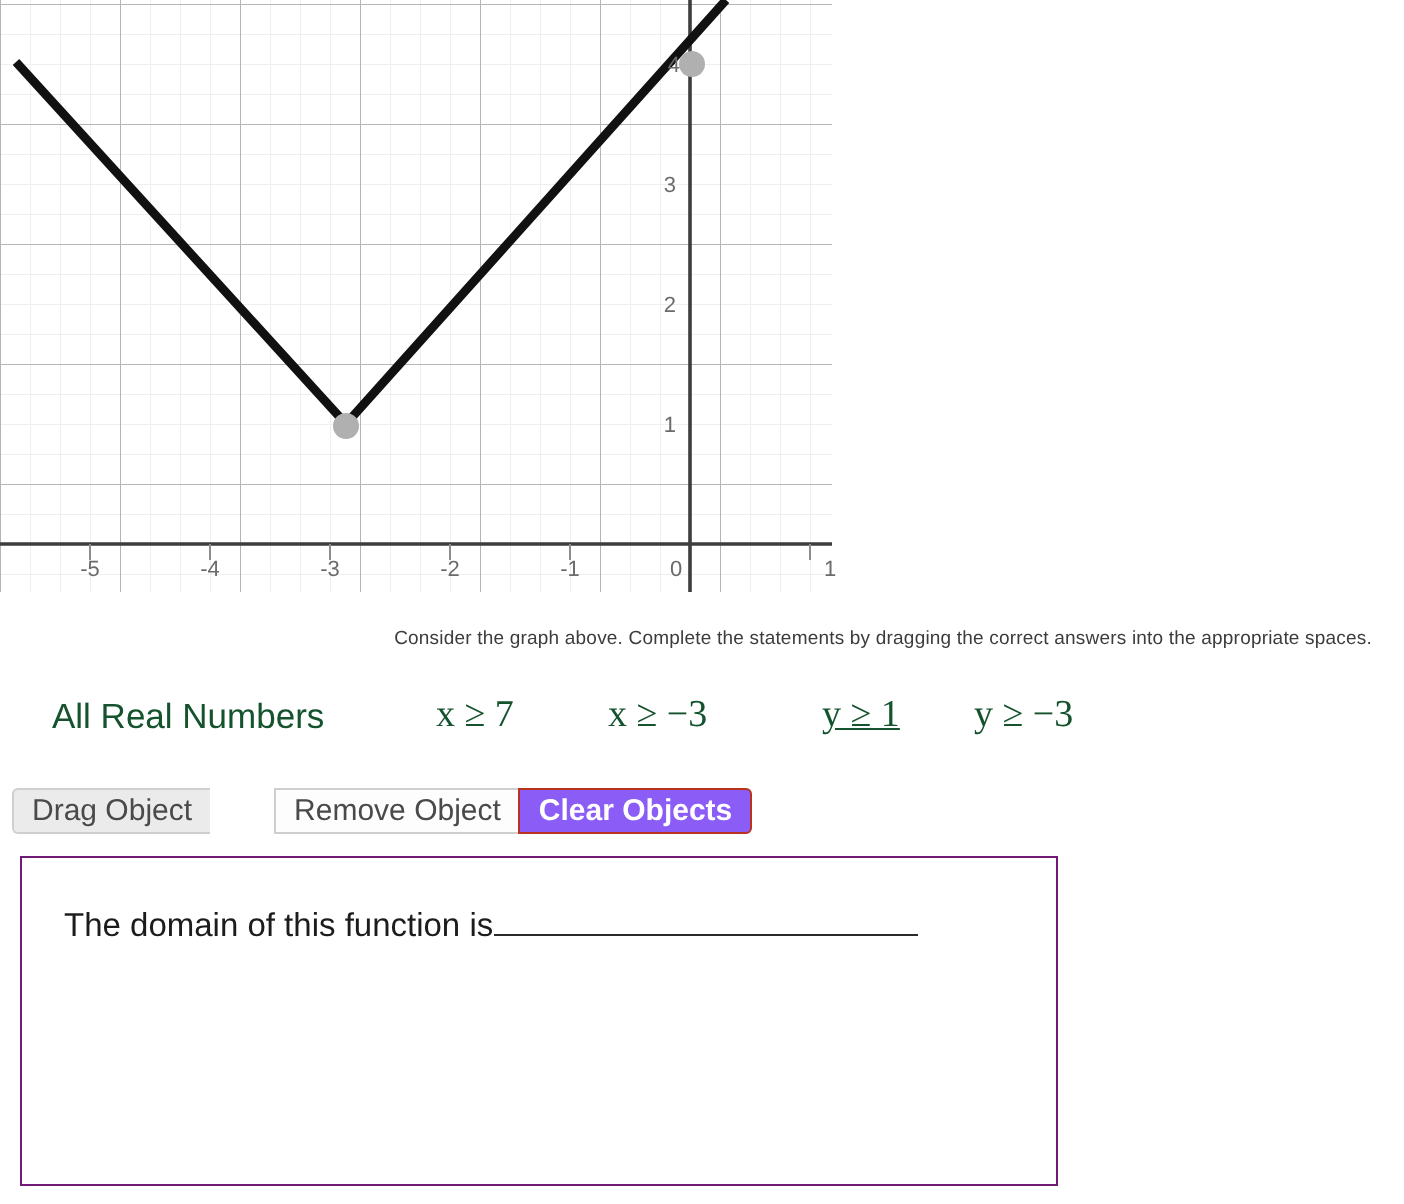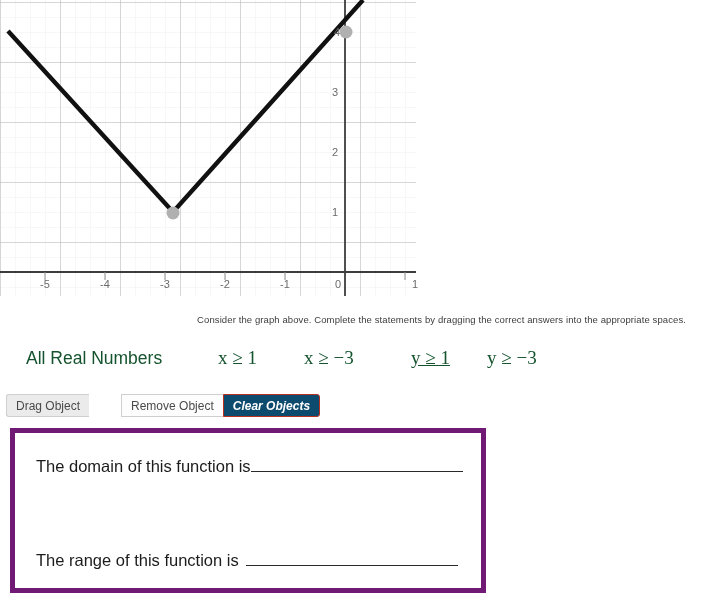--- a/index.html
+++ b/index.html
@@ -71,21 +71,21 @@
   #toolbar {
     position: absolute;
     left: 6px;
     top: 394px;
     height: 23px;
     display: flex;
     align-items: stretch;
   }
   .tool-btn {
     font-family: "Liberation Sans", sans-serif;
-    font-size: 12px;
+    font-size: 15px;
     display: flex;
     align-items: center;
     justify-content: center;
     padding: 0 9px;
     border: 1px solid #cfcfcf;
     border-right: none;
     box-sizing: border-box;
     height: 23px;
     cursor: pointer;
     user-select: none;
@@ -94,36 +94,35 @@
     background: #ebebeb;
     color: #4a4a4a;
     border-radius: 3px 0 0 3px;
   }
   .tool-btn.state-normal {
     background: #fdfdfd;
     color: #4a4a4a;
     margin-left: 32px;
   }
   .tool-btn.state-danger {
-    background: #0c4a6e;
+    background: #8b5cf6;
     color: #ffffff;
     font-weight: bold;
     border: 1px solid #b8321f;
     border-radius: 0 3px 3px 0;
-    font-style: italic;
   }
 
   
   #statement-box {
     position: absolute;
     left: 10px;
     top: 428px;
-    width: 476px;
+    width: 519px;
     height: 165px;
-    border: 5px solid #701a75;
+    border: 1px solid #701a75;
     background: #ffffff;
     box-sizing: border-box;
   }
   .statement {
     position: absolute;
     left: 21px;
     display: flex;
     align-items: baseline;
     font-family: "Liberation Sans", sans-serif;
     font-size: 16.5px;
@@ -206,34 +205,30 @@
       <text x="338" y="96" text-anchor="end">3</text>
       <text x="340" y="36" text-anchor="end">4</text>
     </g>
   </svg>
 </div>
 
 <div id="instruction">Consider the graph above. Complete the statements by dragging the correct answers into the appropriate spaces.</div>
 
 <div id="answer-bank">
   <span class="token plain" style="left:26px;">All Real Numbers</span>
-  <span class="token math" style="left:218px;">x ≥ 1</span>
+  <span class="token math" style="left:218px;">x ≥ 7</span>
   <span class="token math" style="left:304px;">x ≥ −3</span>
   <span class="token math" style="left:411px;text-decoration:underline;">y ≥ 1</span>
   <span class="token math" style="left:487px;">y ≥ −3</span>
 </div>
 
 <div id="toolbar">
   <div class="tool-btn state-active">Drag Object</div>
   <div class="tool-btn state-normal">Remove Object</div>
   <div class="tool-btn state-danger">Clear Objects</div>
 </div>
 
 <div id="statement-box">
   <div class="statement" id="statement-domain">
     <span>The domain of this function is</span>
     <span class="blank" id="blank-domain"></span>
   </div>
-  <div class="statement" id="statement-range">
-    <span>The range of this function is</span>
-    <span class="blank" id="blank-range"></span>
-  </div>
 </div>
 
 </body></html>

